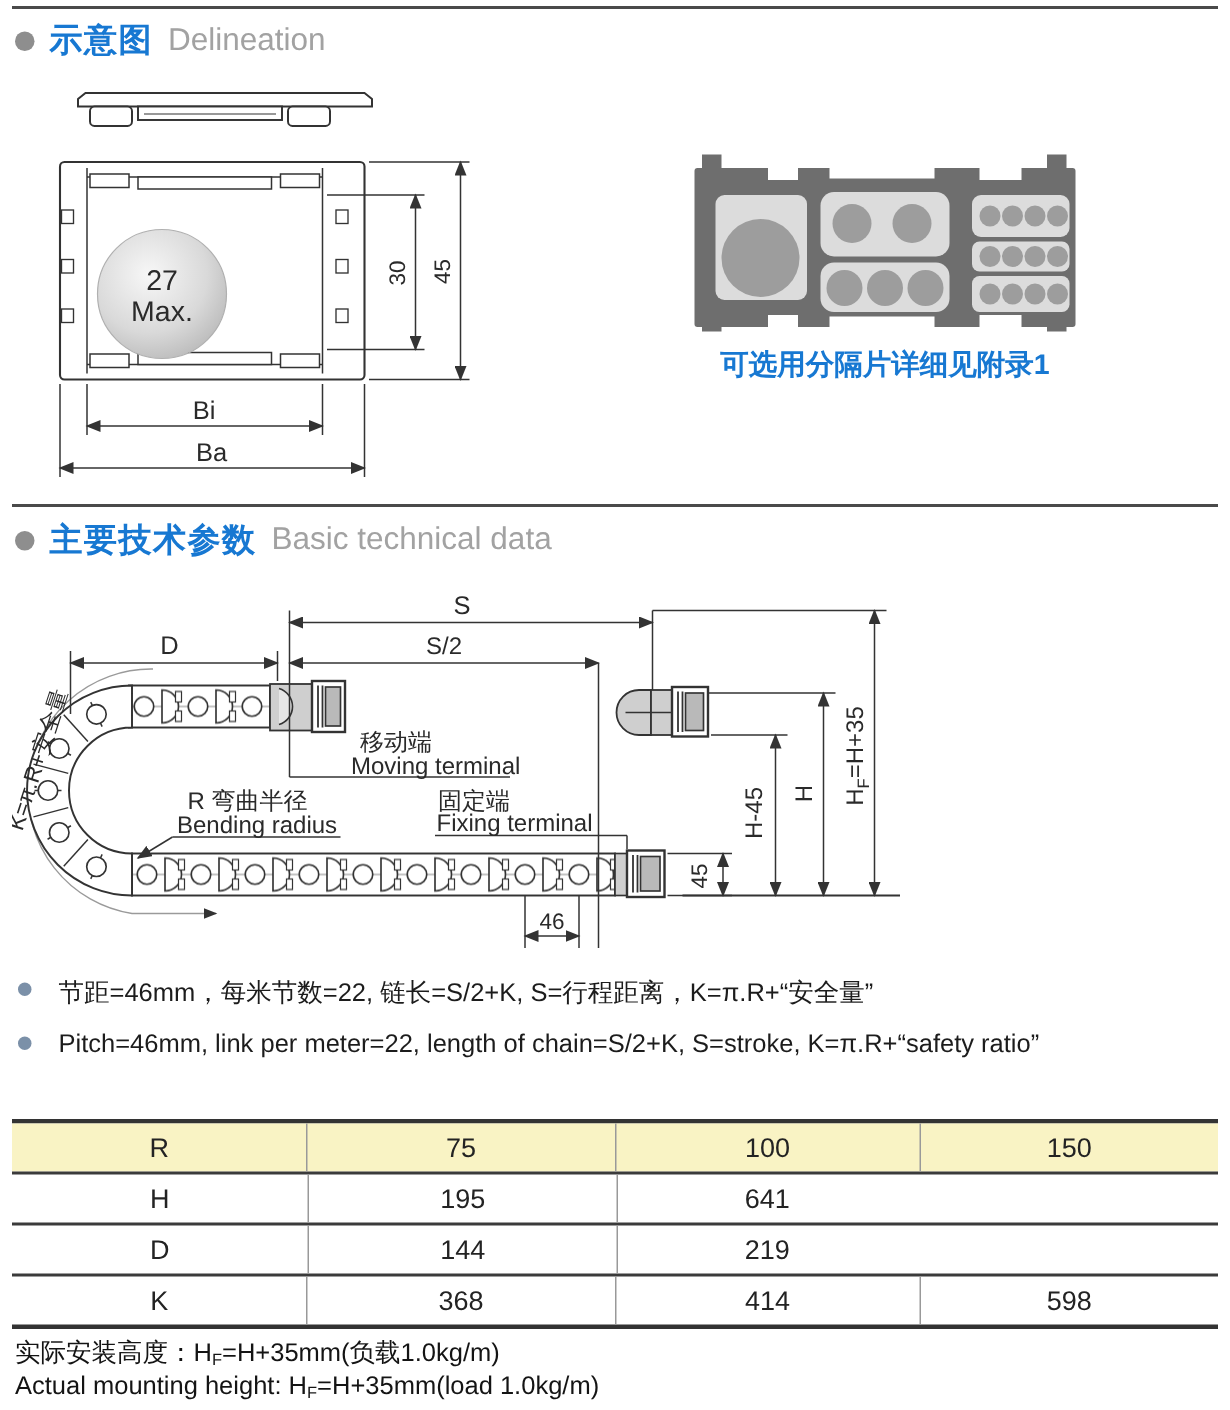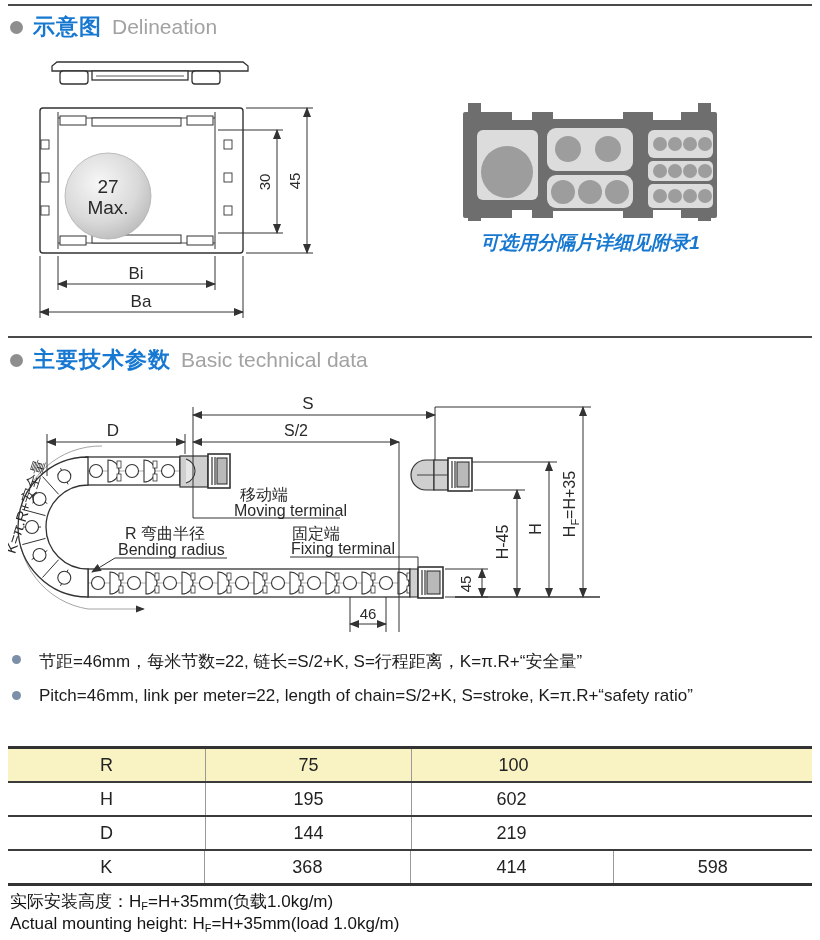--- a/index.html
+++ b/index.html
@@ -4,21 +4,21 @@
 <style>
   html,body{margin:0;padding:0;background:#fff;}
   #page{position:relative;width:820px;height:940px;background:#fff;overflow:hidden;
         font-family:"Liberation Sans","DejaVu Sans",sans-serif;color:#1f1f1f;}
   .rule{position:absolute;left:8px;width:804px;height:2px;background:#4a4a4a;}
   .sec-head{position:absolute;left:10px;display:flex;align-items:center;gap:10px;}
   .sec-bullet{width:13px;height:13px;border-radius:50%;background:#8e8e8e;flex:0 0 auto;}
   .sec-zh{font-size:22px;font-weight:bold;color:#1778d2;letter-spacing:1px;}
   .sec-en{font-size:21px;color:#a2a2a2;}
   .divider-note{position:absolute;left:448px;top:230px;width:284px;text-align:center;
-        font-size:19px;font-weight:bold;color:#1778d2;font-style:italic;}
+        font-size:19px;font-weight:bold;color:#1778d2;}
   .note-line{position:absolute;left:12px;display:flex;align-items:flex-start;gap:18px;
         font-size:17px;color:#1c1c1c;}
   .note-bullet{width:9px;height:9px;border-radius:50%;background:#7b90a8;margin-top:5px;flex:0 0 auto;}
   
   #spec-table{position:absolute;left:8px;top:746px;width:804px;
         border-top:3px solid #333;border-bottom:3px solid #333;}
   .trow{display:flex;height:32px;border-top:2px solid #3b3b3b;}
   .trow:first-child{border-top:none;}
   .thead{background:#f9f3c4;}
   .tc{display:flex;align-items:center;justify-content:center;font-size:18px;color:#232323;}
@@ -283,25 +283,26 @@
   <div class="note-line" style="top:686px;">
     <div class="note-bullet"></div>
     <span>Pitch=46mm, link per meter=22, length of chain=S/2+K, S=stroke, K=π.R+“safety ratio”</span>
   </div>
 
   <div id="spec-table">
     <div class="trow thead">
       <div class="tc c0">R</div>
       <div class="tc c1">75</div>
       <div class="tc c2">100</div>
+      <div class="tc c3">150</div>
     </div>
     <div class="trow">
       <div class="tc c0">H</div>
       <div class="tc c1">195</div>
-      <div class="tc c3">602</div>
+      <div class="tc c3">641</div>
     </div>
     <div class="trow">
       <div class="tc c0">D</div>
       <div class="tc c1">144</div>
       <div class="tc c3">219</div>
     </div>
     <div class="trow">
       <div class="tc c0">K</div>
       <div class="tc c1">368</div>
       <div class="tc c2">414</div>

